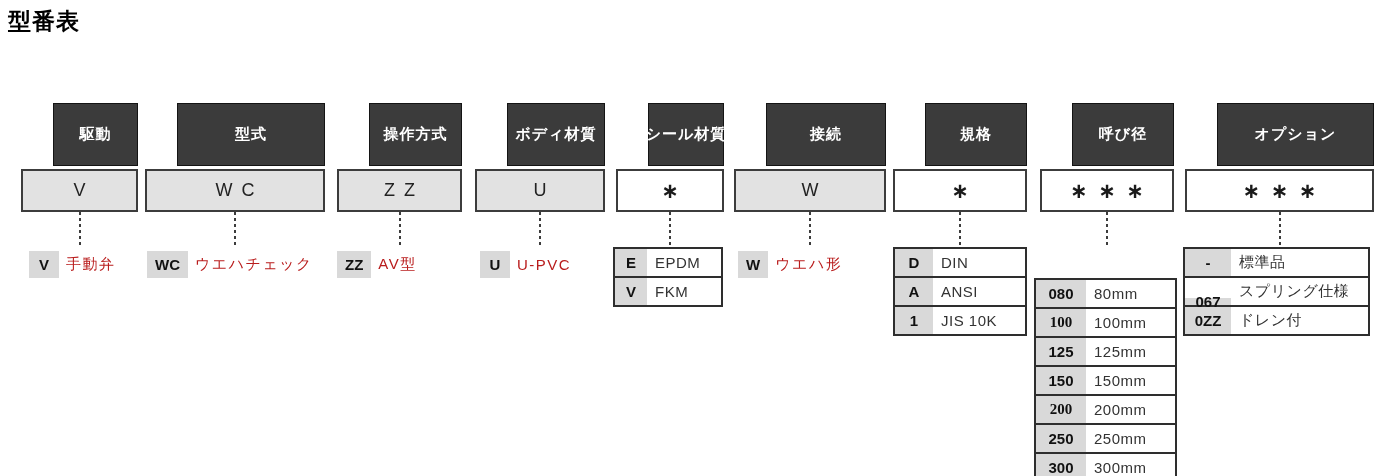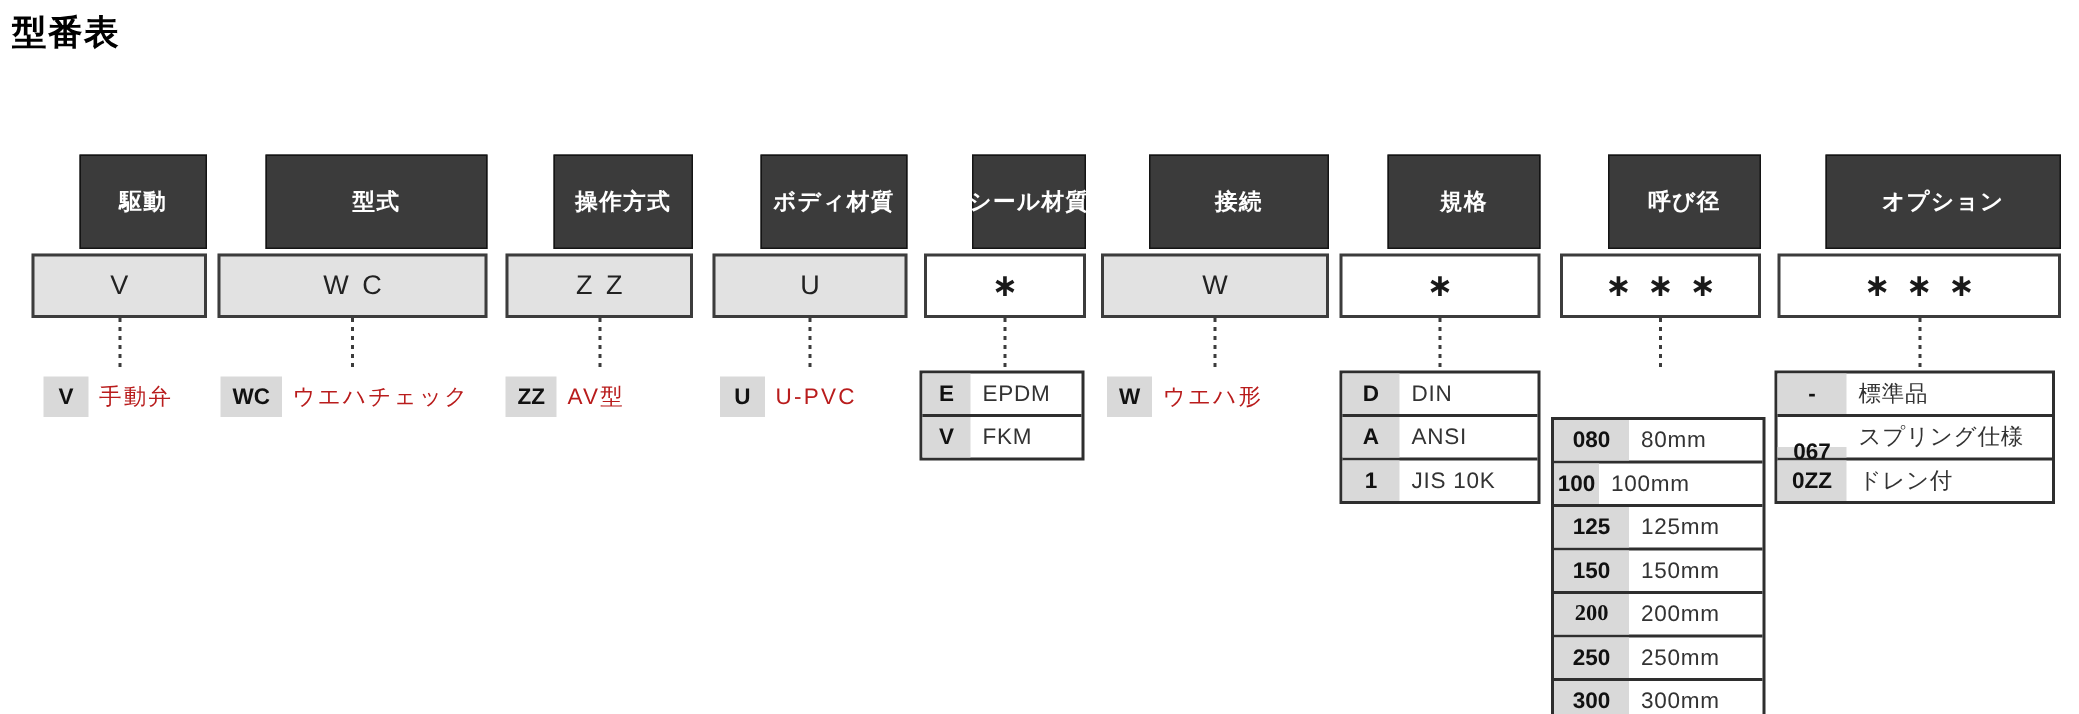--- a/index.html
+++ b/index.html
@@ -160,21 +160,21 @@
     <div class="val wild">
         <span>∗∗∗</span>
       </div>
     <div class="dash" style="left: 66px;"></div>
     <div class="legend legend-table" style="left: -6px; width: 143px; margin-top: 31px;">
         <div class="lrow">
           <div class="lcode" style="width: 50px;">080</div>
           <div class="llabel">80mm</div>
         </div>
         <div class="lrow">
-          <div class="lcode" style="width: 30px;">100</div>
+          <div class="lcode" style="width: 50px; font-family: Liberation Serif, serif;">100</div>
           <div class="llabel">100mm</div>
         </div>
         <div class="lrow">
           <div class="lcode" style="width: 50px;">125</div>
           <div class="llabel">125mm</div>
         </div>
         <div class="lrow">
           <div class="lcode" style="width: 50px;">150</div>
           <div class="llabel">150mm</div>
         </div>

